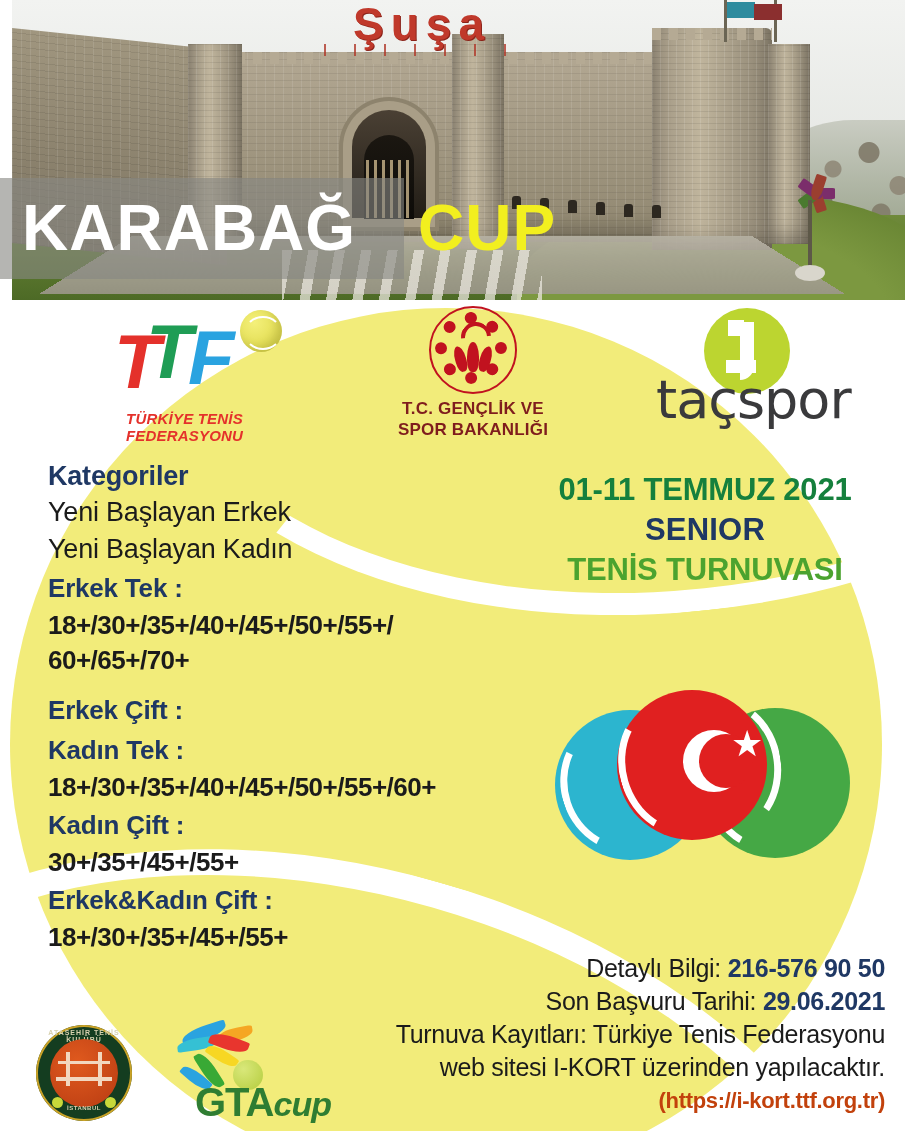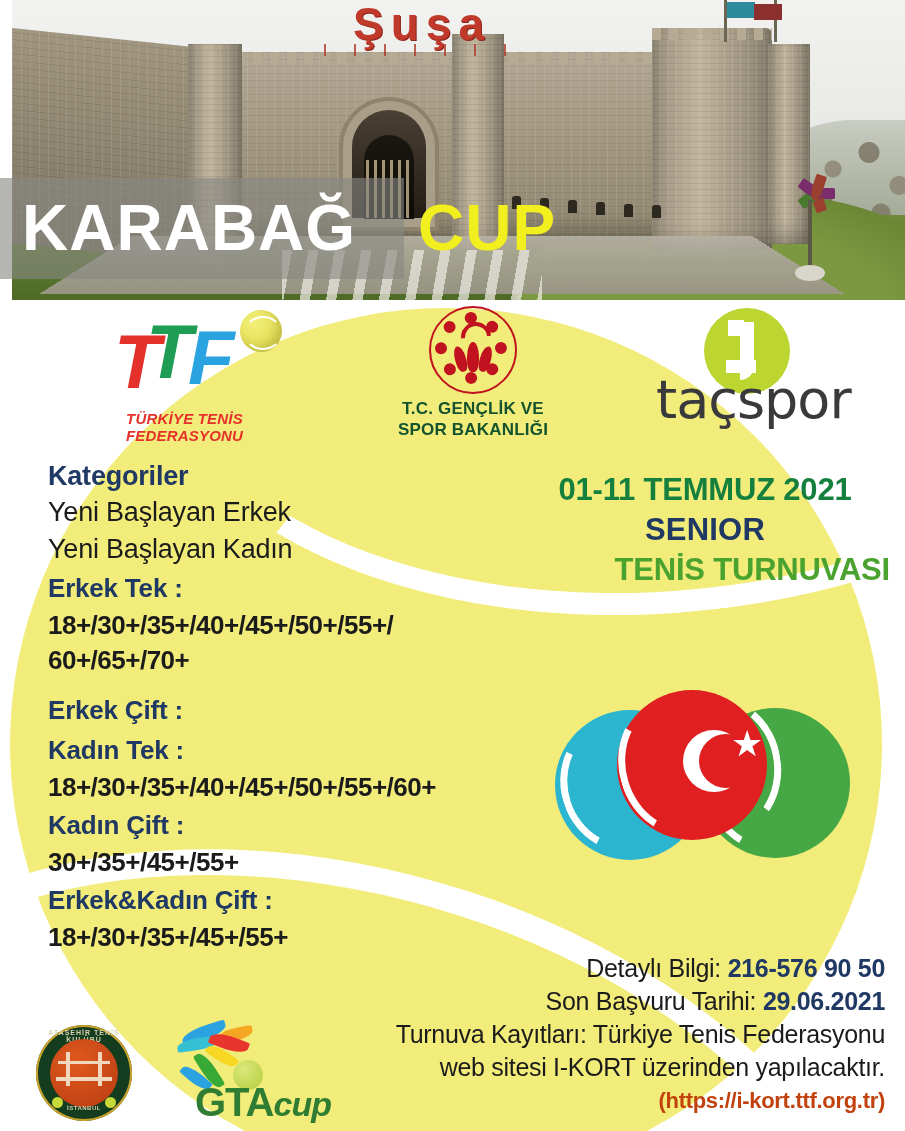--- a/index.html
+++ b/index.html
@@ -329,21 +329,21 @@
   }
   .gsb-f1 { left: 36px; top: 34px; width: 12px; height: 30px; }
   .gsb-f2 { left: 24px; top: 38px; width: 11px; height: 26px; transform: rotate(-16deg);}
   .gsb-f3 { left: 49px; top: 38px; width: 11px; height: 26px; transform: rotate(16deg);}
   .gsb-caption {
     position: absolute; left: 0; top: 92px;
     width: 190px;
     text-align: center;
     font-size: 17px;
     font-weight: bold;
-    color: #14532d;
+    color: #7f1d1d;
     line-height: 21px;
     letter-spacing: .2px;
   }
 
   .tac-logo { position: absolute; left: 645px; top: 0px; width: 240px; height: 140px; margin-left: 11px; }
   .tac-circle {
     position: absolute; left: 48px; top: 6px;
     width: 86px; height: 86px;
     border-radius: 50%;
     background: #bcd530;
@@ -430,21 +430,20 @@
     color: #1f3864;
     line-height: 40px;
     letter-spacing: .2px;
   }
   .rh-tennis {
     font-size: 31px;
     font-weight: bold;
     color: #4ba32f;
     line-height: 40px;
     letter-spacing: -.2px;
-    text-align: right;
   }
 
   
   .balls { position: absolute; left: 555px; top: 690px; width: 330px; height: 190px; }
   .ball { position: absolute; width: 150px; height: 150px; border-radius: 50%; }
   .ball-cyan  { left: 0px;   top: 20px; background: #2cb5cf; }
   .ball-green { left: 145px; top: 18px; background: #45a845; }
   .ball-red   { left: 62px;  top: 0px;  background: #e02020; z-index: 3;}
   .ball-seam {
     position: absolute;

